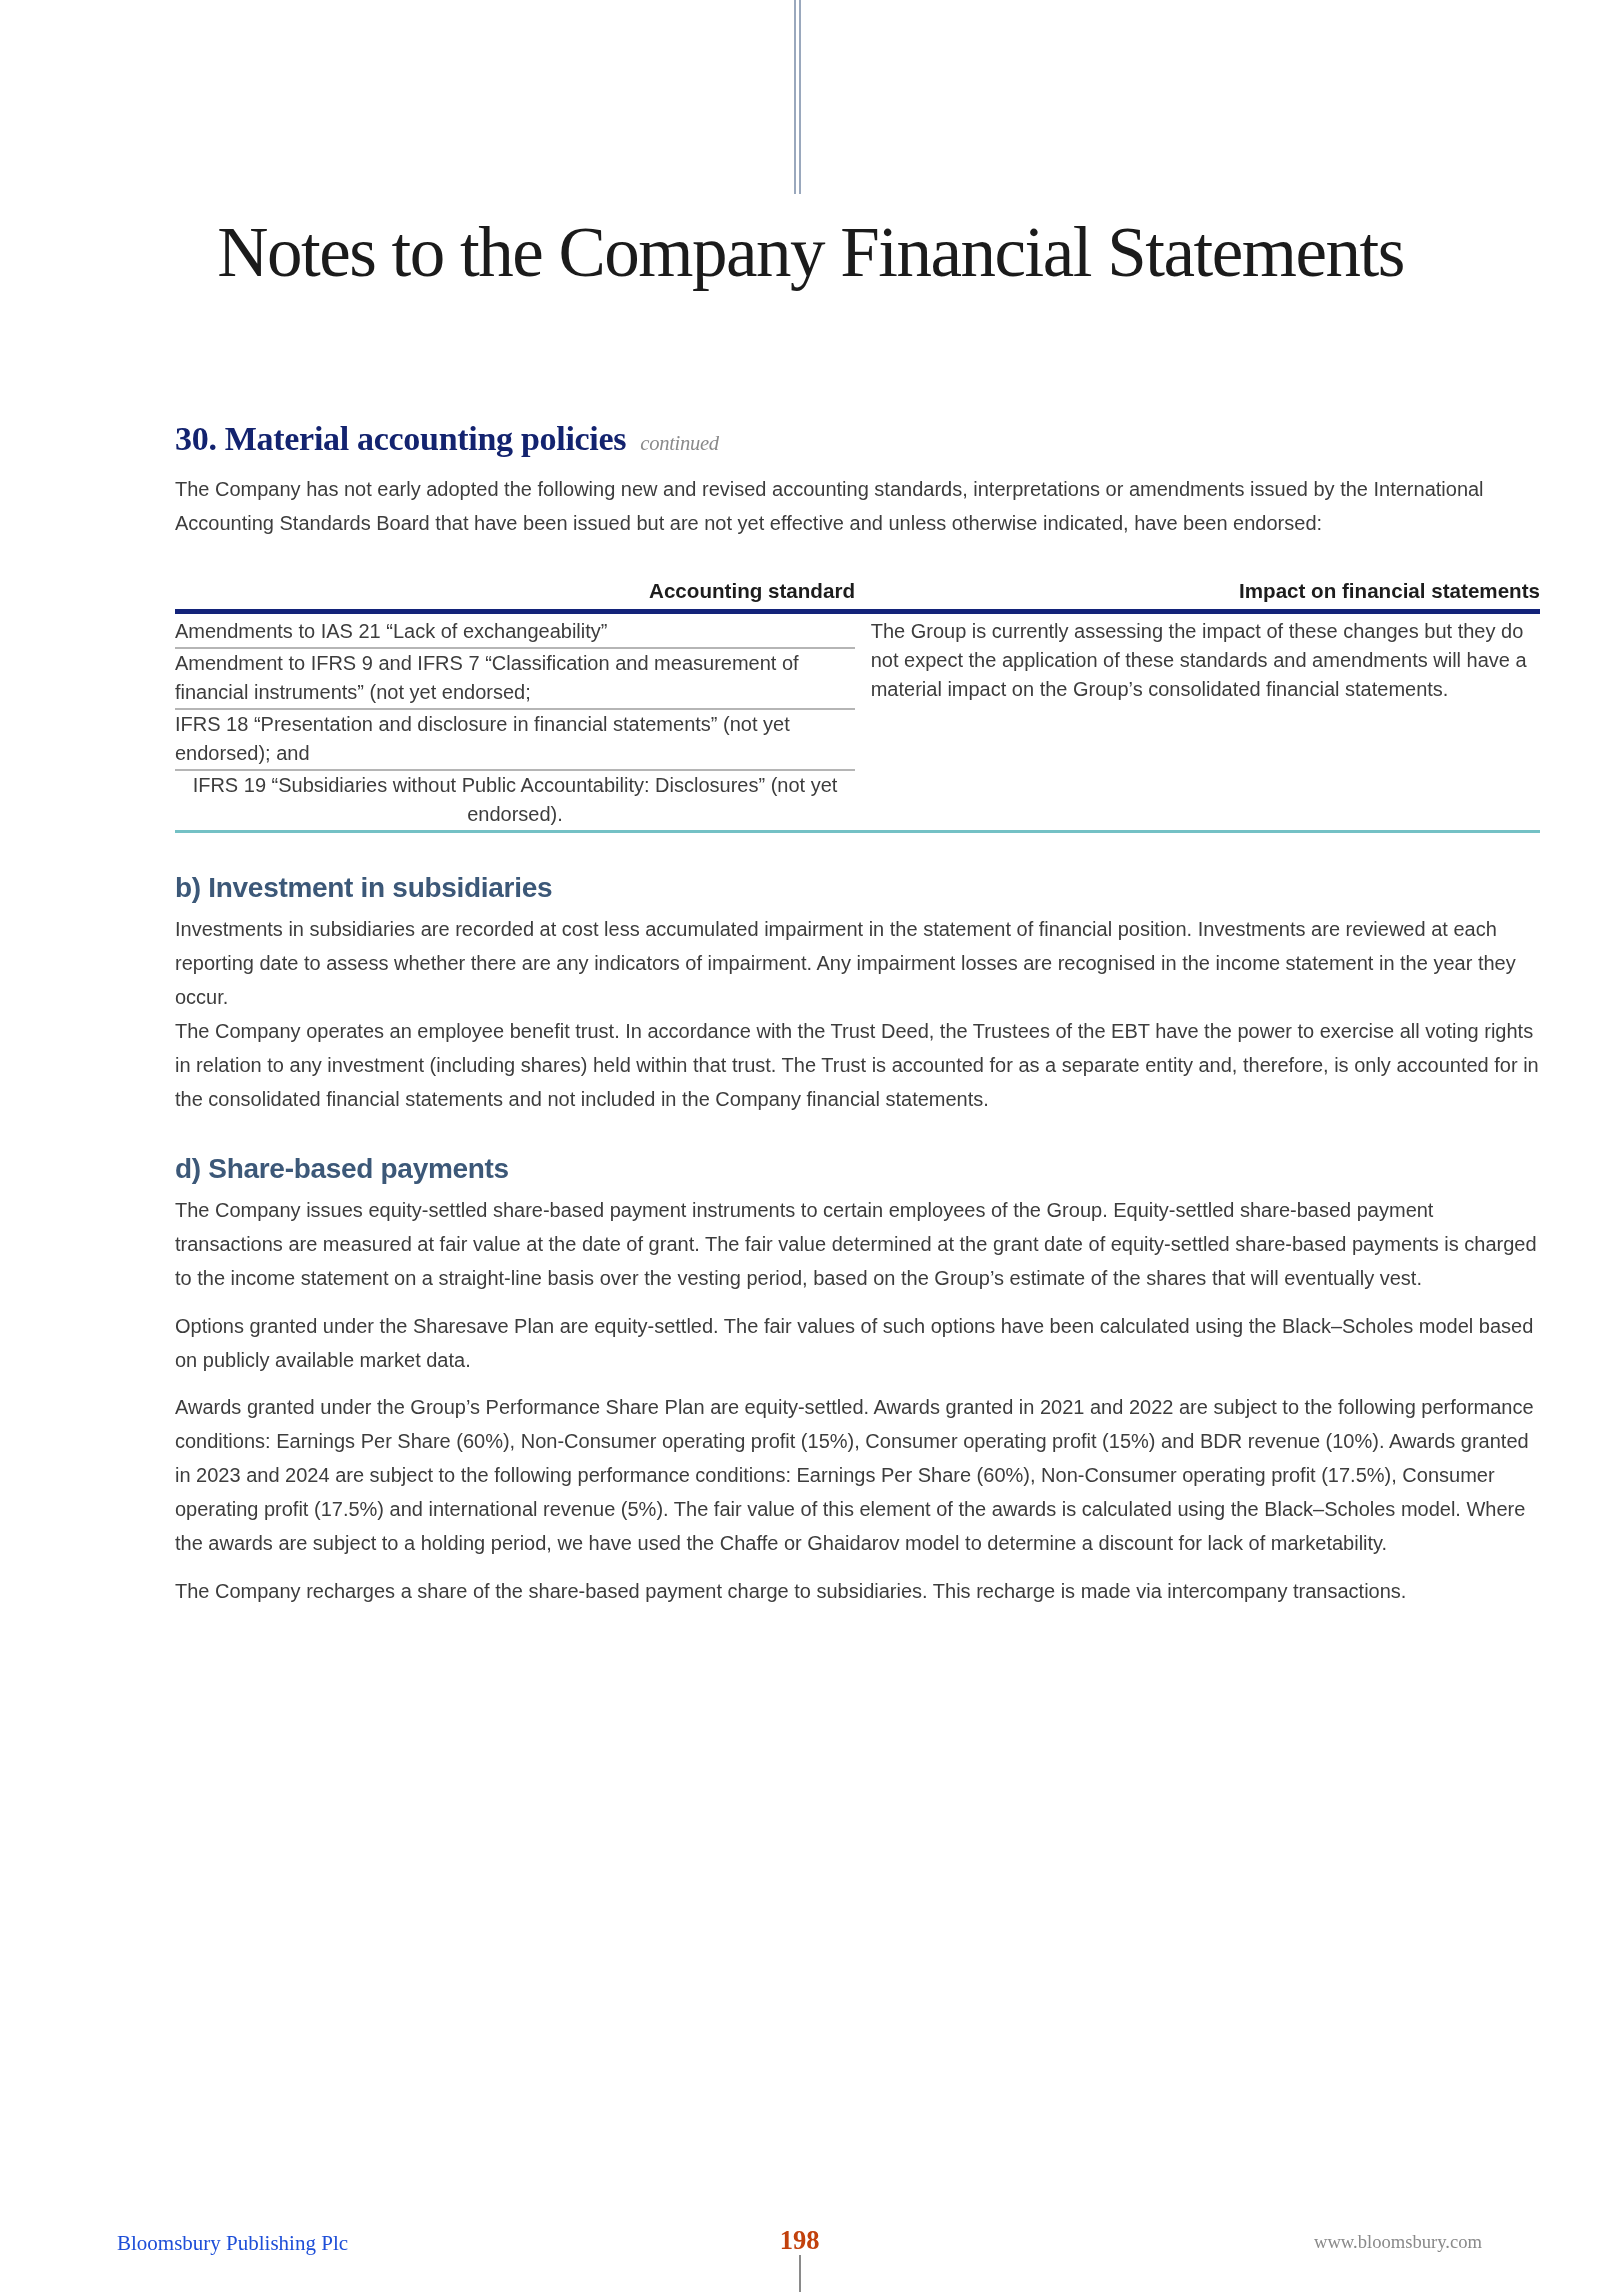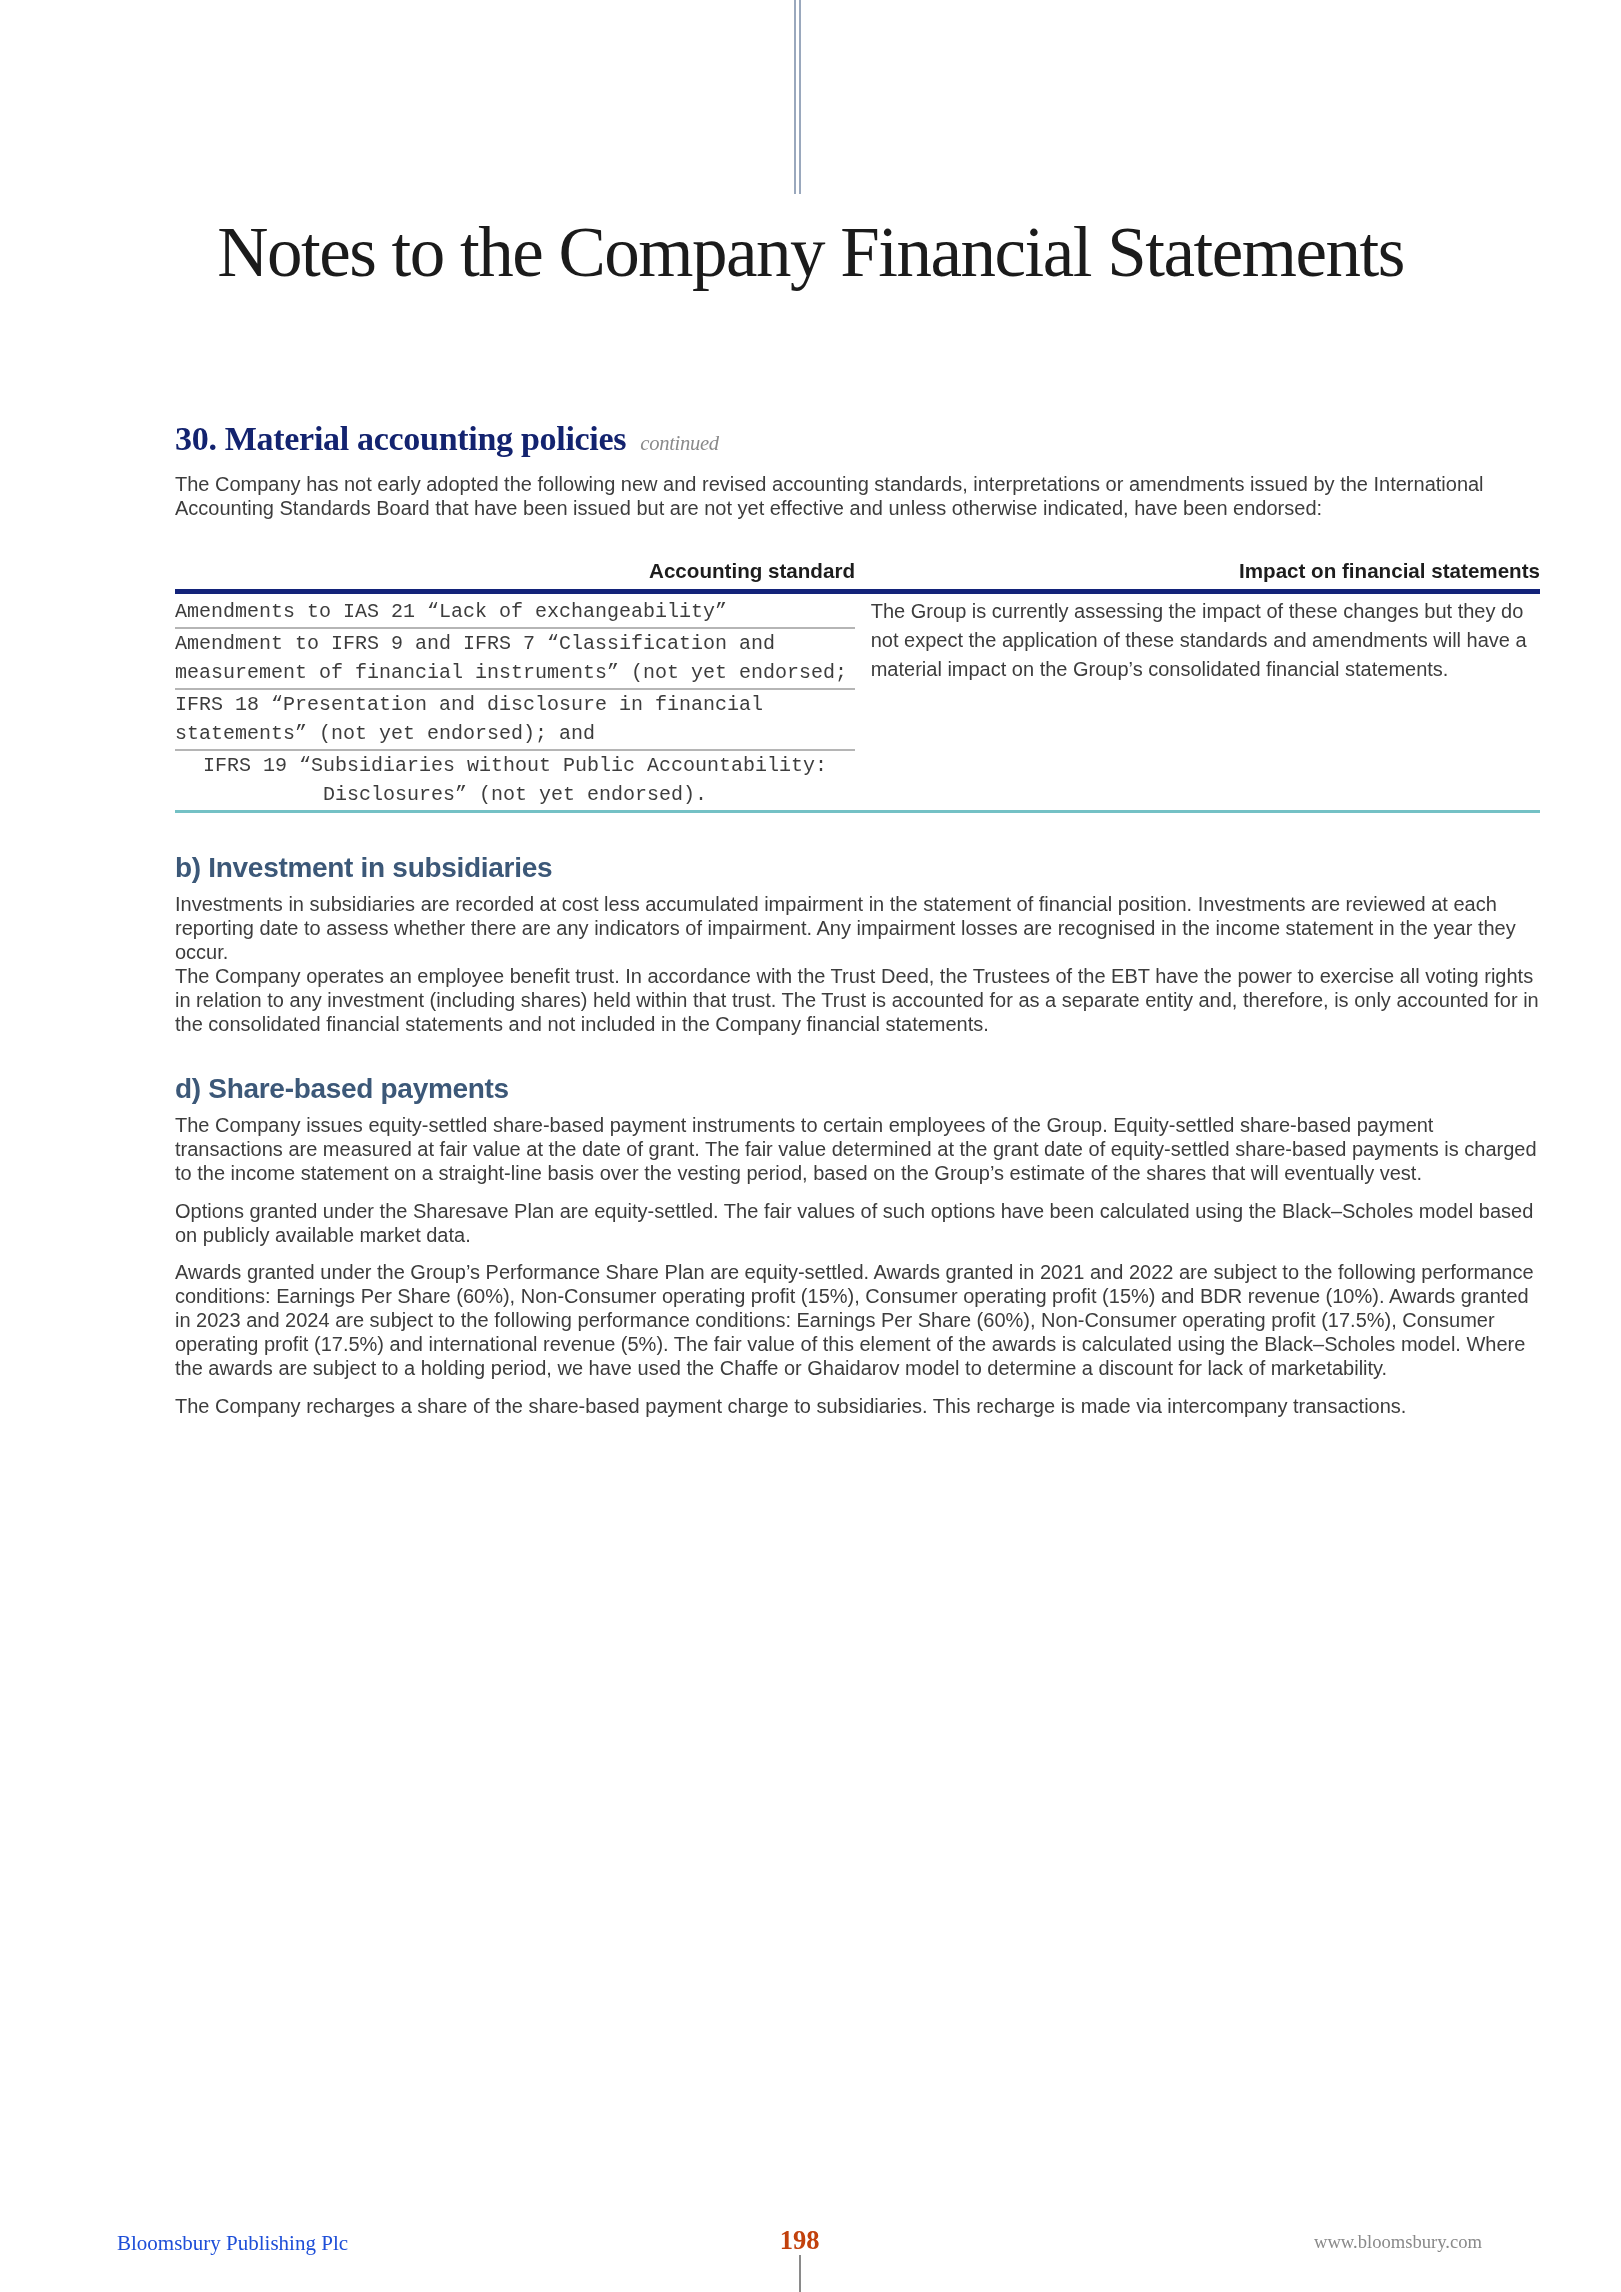--- a/index.html
+++ b/index.html
@@ -15,33 +15,33 @@
       font-family: "DejaVu Serif", "Liberation Serif", serif; font-size: 65px; font-weight: normal;
       color: #1b1b1b; letter-spacing: -1.5px; margin: 0; }
     .page-title span { font-family: "Liberation Serif", serif; font-size: 71px; }
 
     .content { position: absolute; left: 135px; top: 420px; width: 1365px; margin-left: 40px; }
 
     .section-title { margin: 0 0 13.7px 0; font-family: "Liberation Serif", serif; font-weight: bold;
       font-size: 34px; color: #13236f; letter-spacing: -0.3px; }
     .section-title .cont { font-style: italic; font-weight: normal; font-size: 20.6px; color: #8a8a8a; margin-left: 5.9px; }
 
-    p, .para { font-family: "Liberation Sans", sans-serif; font-size: 20px; line-height: 24px;
+    p, .para { font-family: "Liberation Sans", sans-serif; font-size: 20px; line-height: 34px;
       color: #3d3d3d; margin: 0; }
 
     .intro { margin-bottom: 39px; }
 
     table.std { width: 100%; border-collapse: collapse; font-family: "Liberation Sans", sans-serif; }
     table.std th { text-align: right; font-size: 20.6px; font-weight: bold; color: #1d1d1d; padding: 0 0 5.9px 0;
       border-bottom: 5.9px solid #13237a; }
     table.std th.col1 { width: 680px; }
     table.std th.col2 { padding-left: 15.7px; }
     table.std td { vertical-align: top; font-size: 20px; line-height: 29px; color: #3d3d3d; padding: 0; }
     .left-col { width: 680px; padding-top: 3.9px !important; border-bottom: 3.9px solid #74c1c5; }
-    .std-item { border-bottom: 2px solid #b5b5b5; padding: 0 0 1px 0; font-family: Liberation Mono, monospace; }
+    .std-item { border-bottom: 2px solid #b5b5b5; padding: 0 0 1px 0; }
     .std-item:last-child { border-bottom: none; text-align: center; }
     .right-col { padding: 3.9px 0 0 15.7px !important; border-bottom: 3.9px solid #74c1c5; }
 
     .sub-title { margin: 37px 0 7.8px 0; font-family: Liberation Sans, sans-serif; font-weight: bold;
       font-size: 28px; color: #3c5878; letter-spacing: -0.3px; }
     .sub-title.first { margin-top: 39px; }
     .gap { height: 13.7px; }
 
     .footer { position: absolute; top: 2225px; left: 117px; width: 1365px; height: 39px; }
     .footer-left { position: absolute; left: 0; top: 5.9px; font-family: "Liberation Serif", serif;

